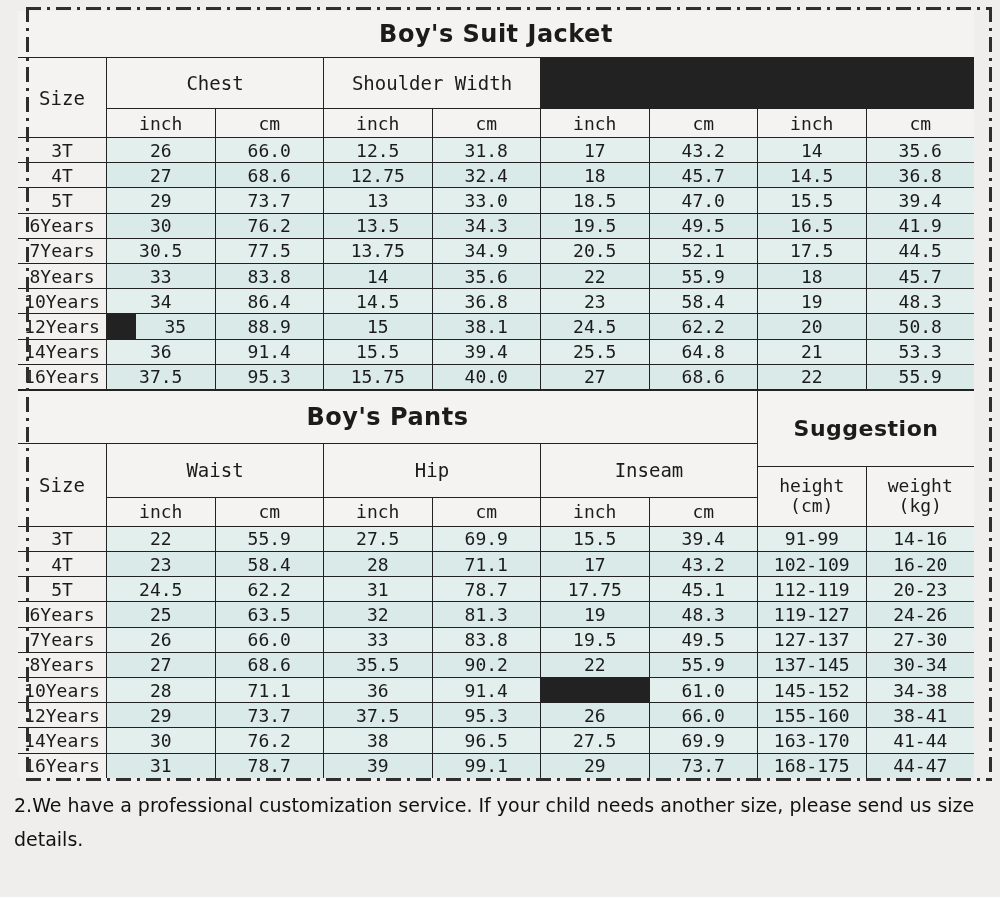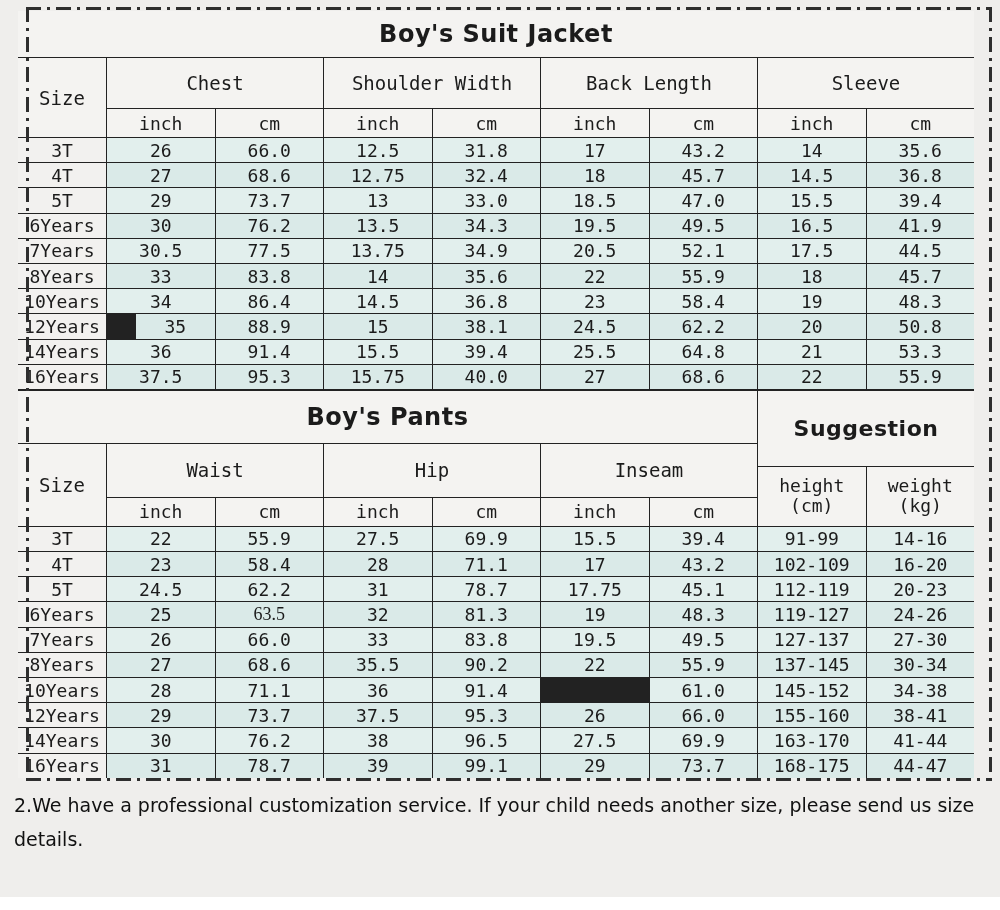--- a/index.html
+++ b/index.html
@@ -50,22 +50,20 @@
     <div class="bd bd-v bd-l"></div>
     <div class="bd bd-v bd-r"></div>
 
     <div class="board">
 
       <div class="grid jacket" id="jacket-grid">
         <div class="cell title-cell" style="grid-column:1/-1;grid-row:1">Boy's Suit Jacket</div>
         <div class="cell head-cell" style="grid-column:1;grid-row:2/4">Size</div>
         <div class="cell head-cell" style="grid-column:2/4;grid-row:2">Chest</div>
         <div class="cell head-cell" style="grid-column:4/6;grid-row:2">Shoulder Width</div>
-        <div class="cell head-cell" style="grid-column:6/8;grid-row:2">Back Length</div>
-        <div class="cell head-cell" style="grid-column:8/10;grid-row:2">Sleeve</div>
         <div class="cell unit-cell" style="grid-column:2;grid-row:3">inch</div>
         <div class="cell unit-cell" style="grid-column:3;grid-row:3">cm</div>
         <div class="cell unit-cell" style="grid-column:4;grid-row:3">inch</div>
         <div class="cell unit-cell" style="grid-column:5;grid-row:3">cm</div>
         <div class="cell unit-cell" style="grid-column:6;grid-row:3">inch</div>
         <div class="cell unit-cell" style="grid-column:7;grid-row:3">cm</div>
         <div class="cell unit-cell" style="grid-column:8;grid-row:3">inch</div>
         <div class="cell unit-cell" style="grid-column:9;grid-row:3">cm</div>
       <div class="cell size-data" style="grid-area: 4 / 1;">3T</div>
           <div class="cell num-data" style="grid-area: 4 / 2;">26</div>
@@ -198,21 +196,21 @@
           <div class="cell num-data" style="grid-area: 7 / 2;">24.5</div>
           <div class="cell num-data" style="grid-area: 7 / 3;">62.2</div>
           <div class="cell num-data" style="grid-area: 7 / 4;">31</div>
           <div class="cell num-data" style="grid-area: 7 / 5;">78.7</div>
           <div class="cell num-data" style="grid-area: 7 / 6;">17.75</div>
           <div class="cell num-data" style="grid-area: 7 / 7;">45.1</div>
           <div class="cell num-data" style="grid-area: 7 / 8;">112-119</div>
           <div class="cell num-data" style="grid-area: 7 / 9;">20-23</div>
           <div class="cell size-data" style="grid-area: 8 / 1;">6Years</div>
           <div class="cell num-data alt" style="grid-area: 8 / 2;">25</div>
-          <div class="cell num-data alt" style="grid-area: 8 / 3; font-family: Liberation Serif, serif;">63.5</div>
+          <div class="cell num-data alt" style="grid-area: 8 / 3;">63.5</div>
           <div class="cell num-data alt" style="grid-area: 8 / 4;">32</div>
           <div class="cell num-data alt" style="grid-area: 8 / 5;">81.3</div>
           <div class="cell num-data alt" style="grid-area: 8 / 6;">19</div>
           <div class="cell num-data alt" style="grid-area: 8 / 7;">48.3</div>
           <div class="cell num-data alt" style="grid-area: 8 / 8;">119-127</div>
           <div class="cell num-data alt" style="grid-area: 8 / 9;">24-26</div>
           <div class="cell size-data" style="grid-area: 9 / 1;">7Years</div>
           <div class="cell num-data" style="grid-area: 9 / 2;">26</div>
           <div class="cell num-data" style="grid-area: 9 / 3;">66.0</div>
           <div class="cell num-data" style="grid-area: 9 / 4;">33</div>

